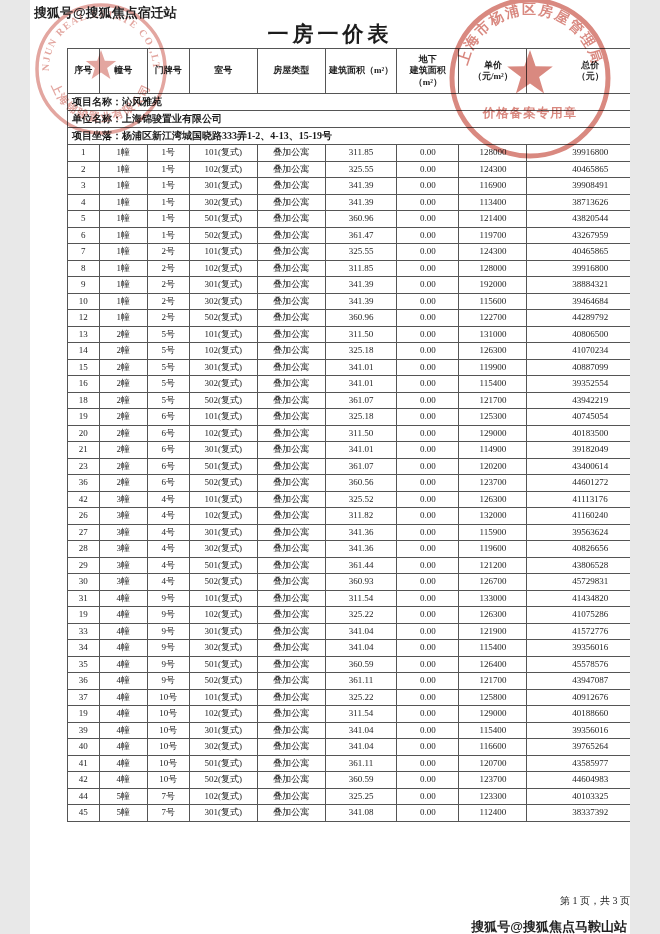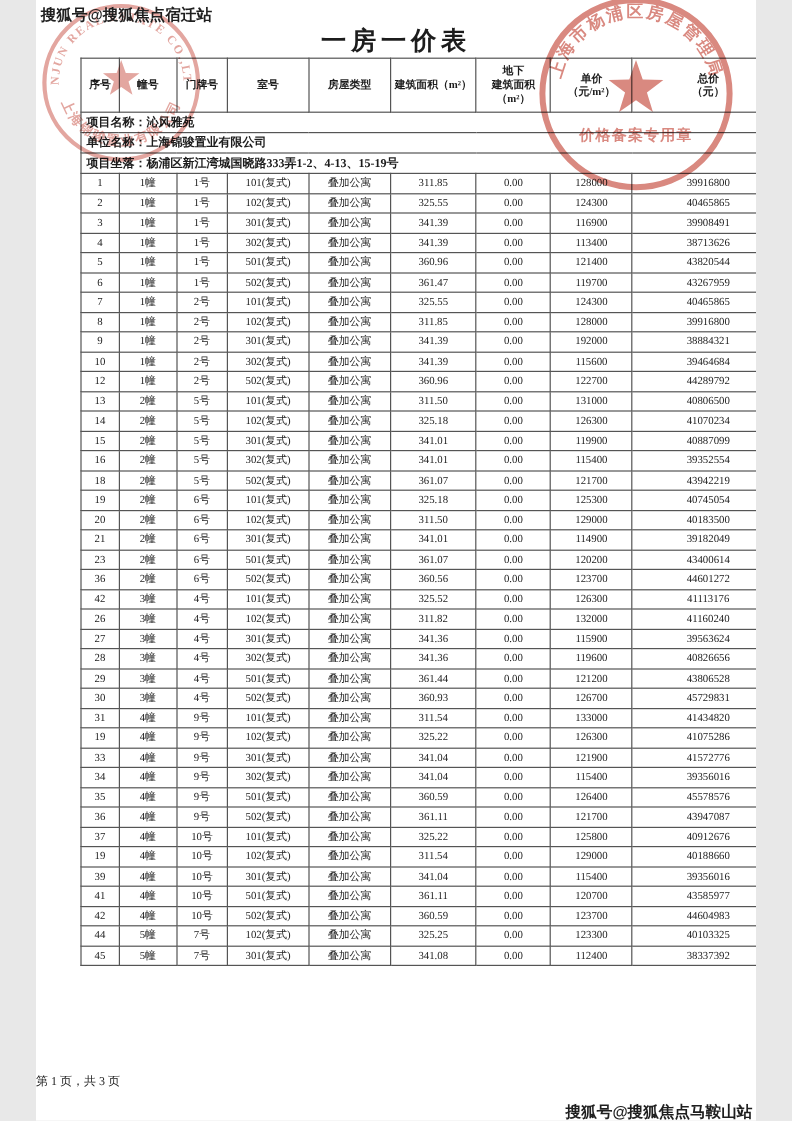--- a/index.html
+++ b/index.html
@@ -66,21 +66,21 @@
     height:15.5px;
     font-size:9px;
     text-align:center;
     vertical-align:middle;
     white-space:nowrap;
     line-height:1;
   }
   .page-footer{
     position:absolute;
     left:0;right:0;top:894px;
-    text-align:left;
+    text-align:right;
     font-size:10px;
     z-index:2;
   }
   .stamp{
     position:absolute;
     z-index:5;
     mix-blend-mode:multiply;
     pointer-events:none;
   }
   .stamp.left{left:-14px;top:-16px;opacity:0.45;}
@@ -526,20 +526,31 @@
           <td>4幢</td>
           <td>10号</td>
           <td>301(复式)</td>
           <td>叠加公寓</td>
           <td>341.04</td>
           <td>0.00</td>
           <td>115400</td>
           <td>39356016</td>
         </tr>
         <tr>
+          <td>40</td>
+          <td>4幢</td>
+          <td>10号</td>
+          <td>302(复式)</td>
+          <td>叠加公寓</td>
+          <td>341.04</td>
+          <td>0.00</td>
+          <td>116600</td>
+          <td>39765264</td>
+        </tr>
+        <tr>
           <td>41</td>
           <td>4幢</td>
           <td>10号</td>
           <td>501(复式)</td>
           <td>叠加公寓</td>
           <td>361.11</td>
           <td>0.00</td>
           <td>120700</td>
           <td>43585977</td>
         </tr>

